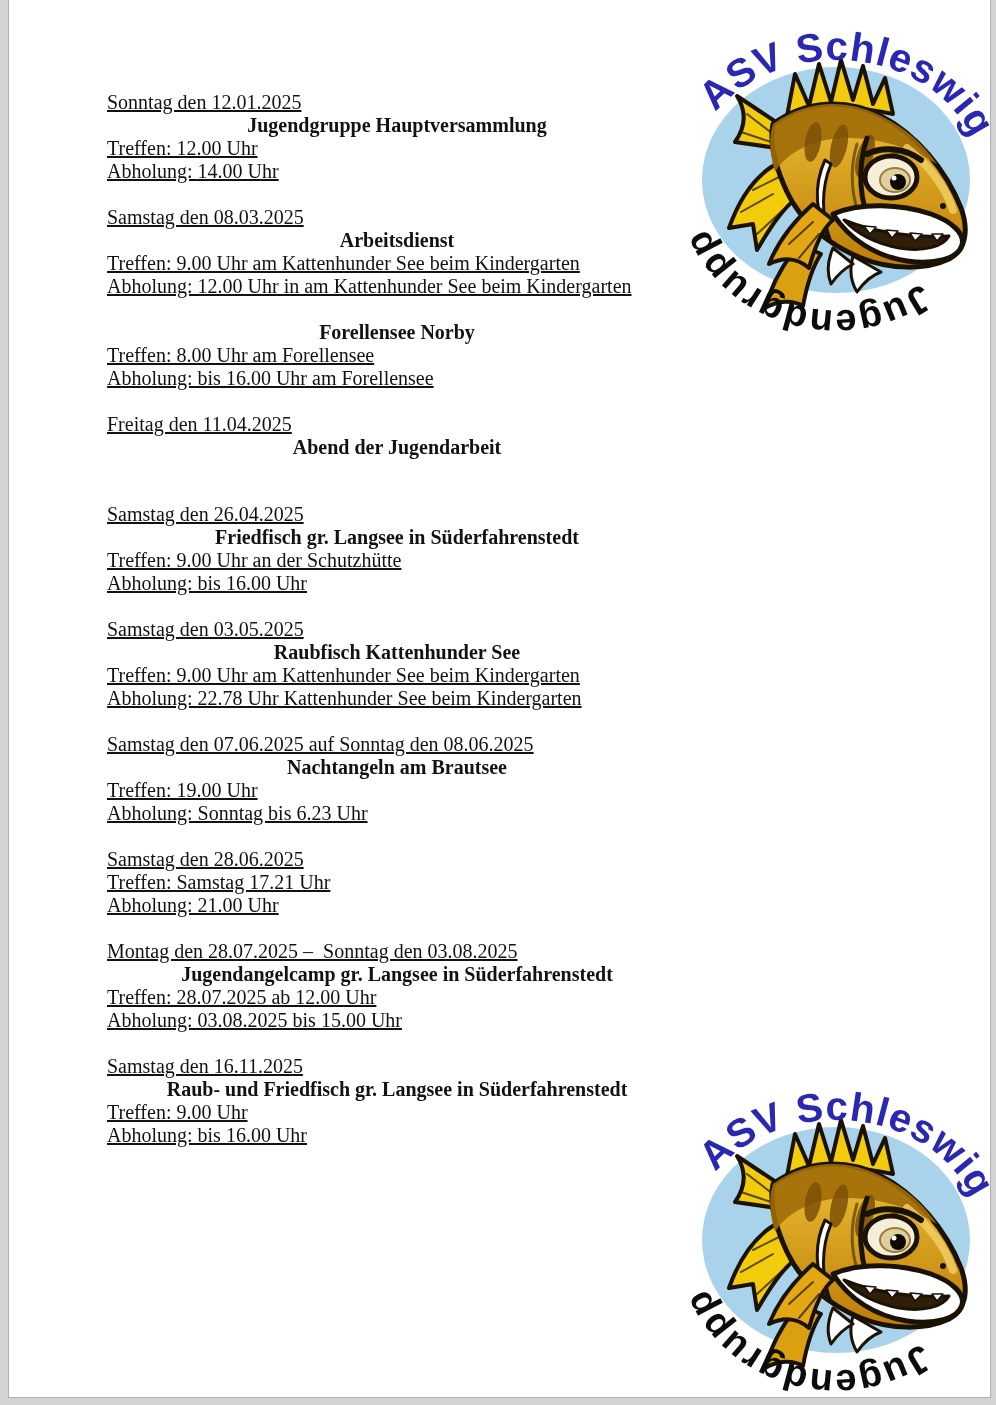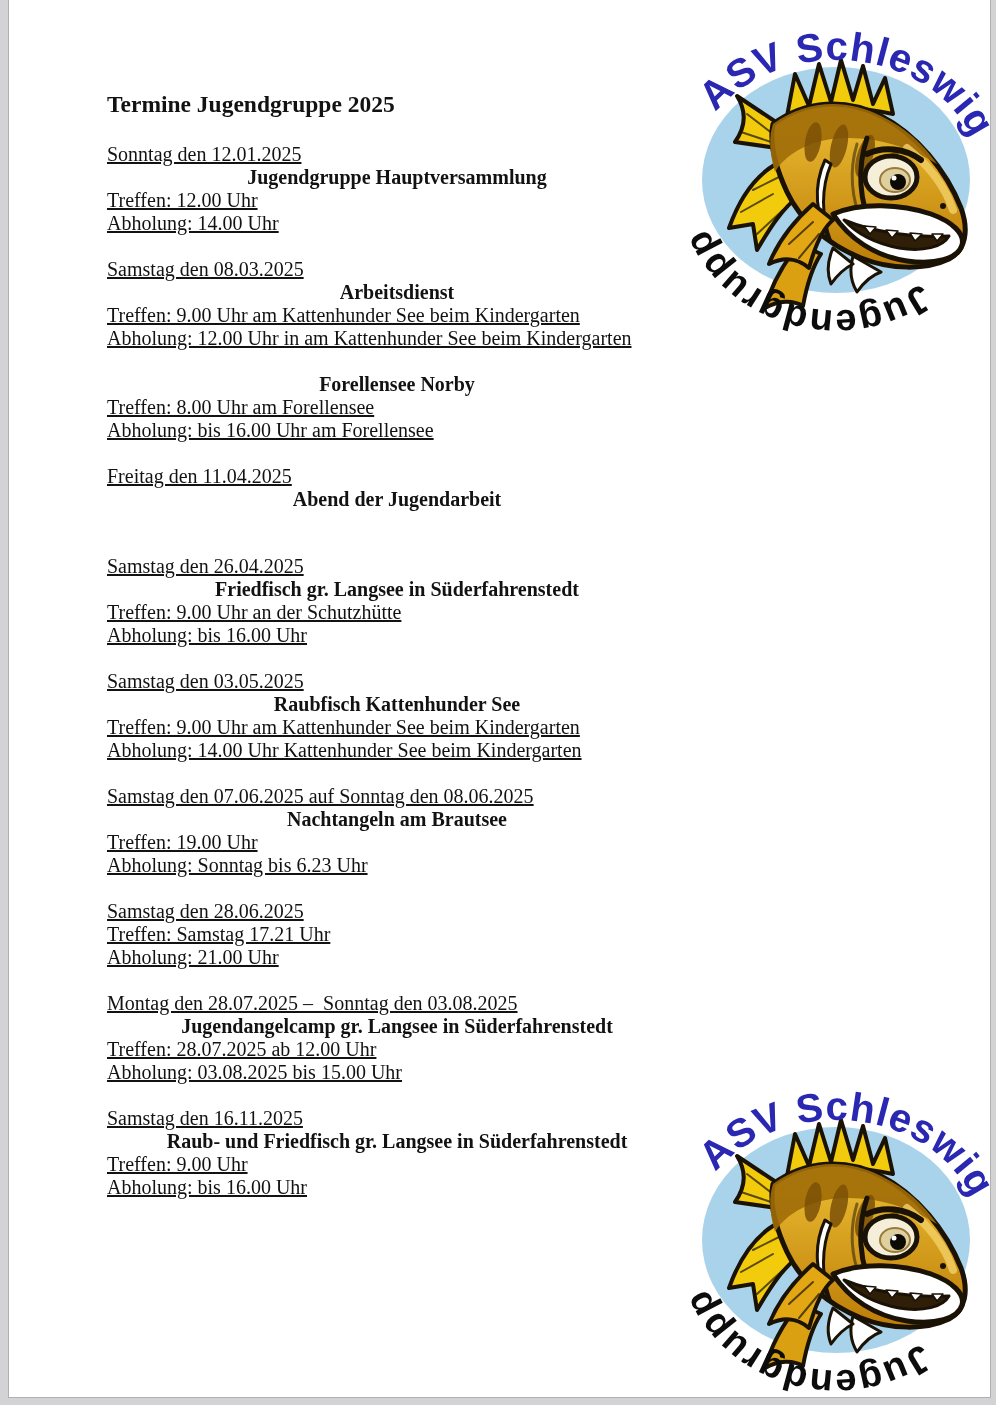--- a/index.html
+++ b/index.html
@@ -127,21 +127,20 @@
         <text class="arc-top">
           <textPath href="#arcTop2" startOffset="3%">ASV Schleswig</textPath>
         </text>
         <text class="arc-bottom">
           <textPath href="#arcBot2" startOffset="2%">Jugendgruppe</textPath>
         </text>
       </svg>
     </div>
 
     <div class="content">
-      <div class="title">Termine Jugendgruppe 2025</div>
 
       <div class="event">
         <div class="date">Sonntag den 12.01.2025</div>
         <div class="name">Jugendgruppe Hauptversammlung</div>
         <div class="line">Treffen: 12.00 Uhr</div>
         <div class="line">Abholung: 14.00 Uhr</div>
       </div>
 
       <div class="event">
         <div class="date">Samstag den 08.03.2025</div>
@@ -165,21 +164,21 @@
         <div class="date">Samstag den 26.04.2025</div>
         <div class="name">Friedfisch gr. Langsee in Süderfahrenstedt</div>
         <div class="line">Treffen: 9.00 Uhr an der Schutzhütte</div>
         <div class="line">Abholung: bis 16.00 Uhr</div>
       </div>
 
       <div class="event">
         <div class="date">Samstag den 03.05.2025</div>
         <div class="name">Raubfisch Kattenhunder See</div>
         <div class="line">Treffen: 9.00 Uhr am Kattenhunder See beim Kindergarten</div>
-        <div class="line">Abholung: 14.00 Uhr Kattenhunder See beim Kindergarten</div>
+        <div class="line">Abholung: 22.78 Uhr Kattenhunder See beim Kindergarten</div>
       </div>
 
       <div class="event">
         <div class="date">Samstag den 07.06.2025 auf Sonntag den 08.06.2025</div>
         <div class="name">Nachtangeln am Brautsee</div>
         <div class="line">Treffen: 19.00 Uhr</div>
         <div class="line">Abholung: Sonntag bis 6.23 Uhr</div>
       </div>
 
       <div class="event">

